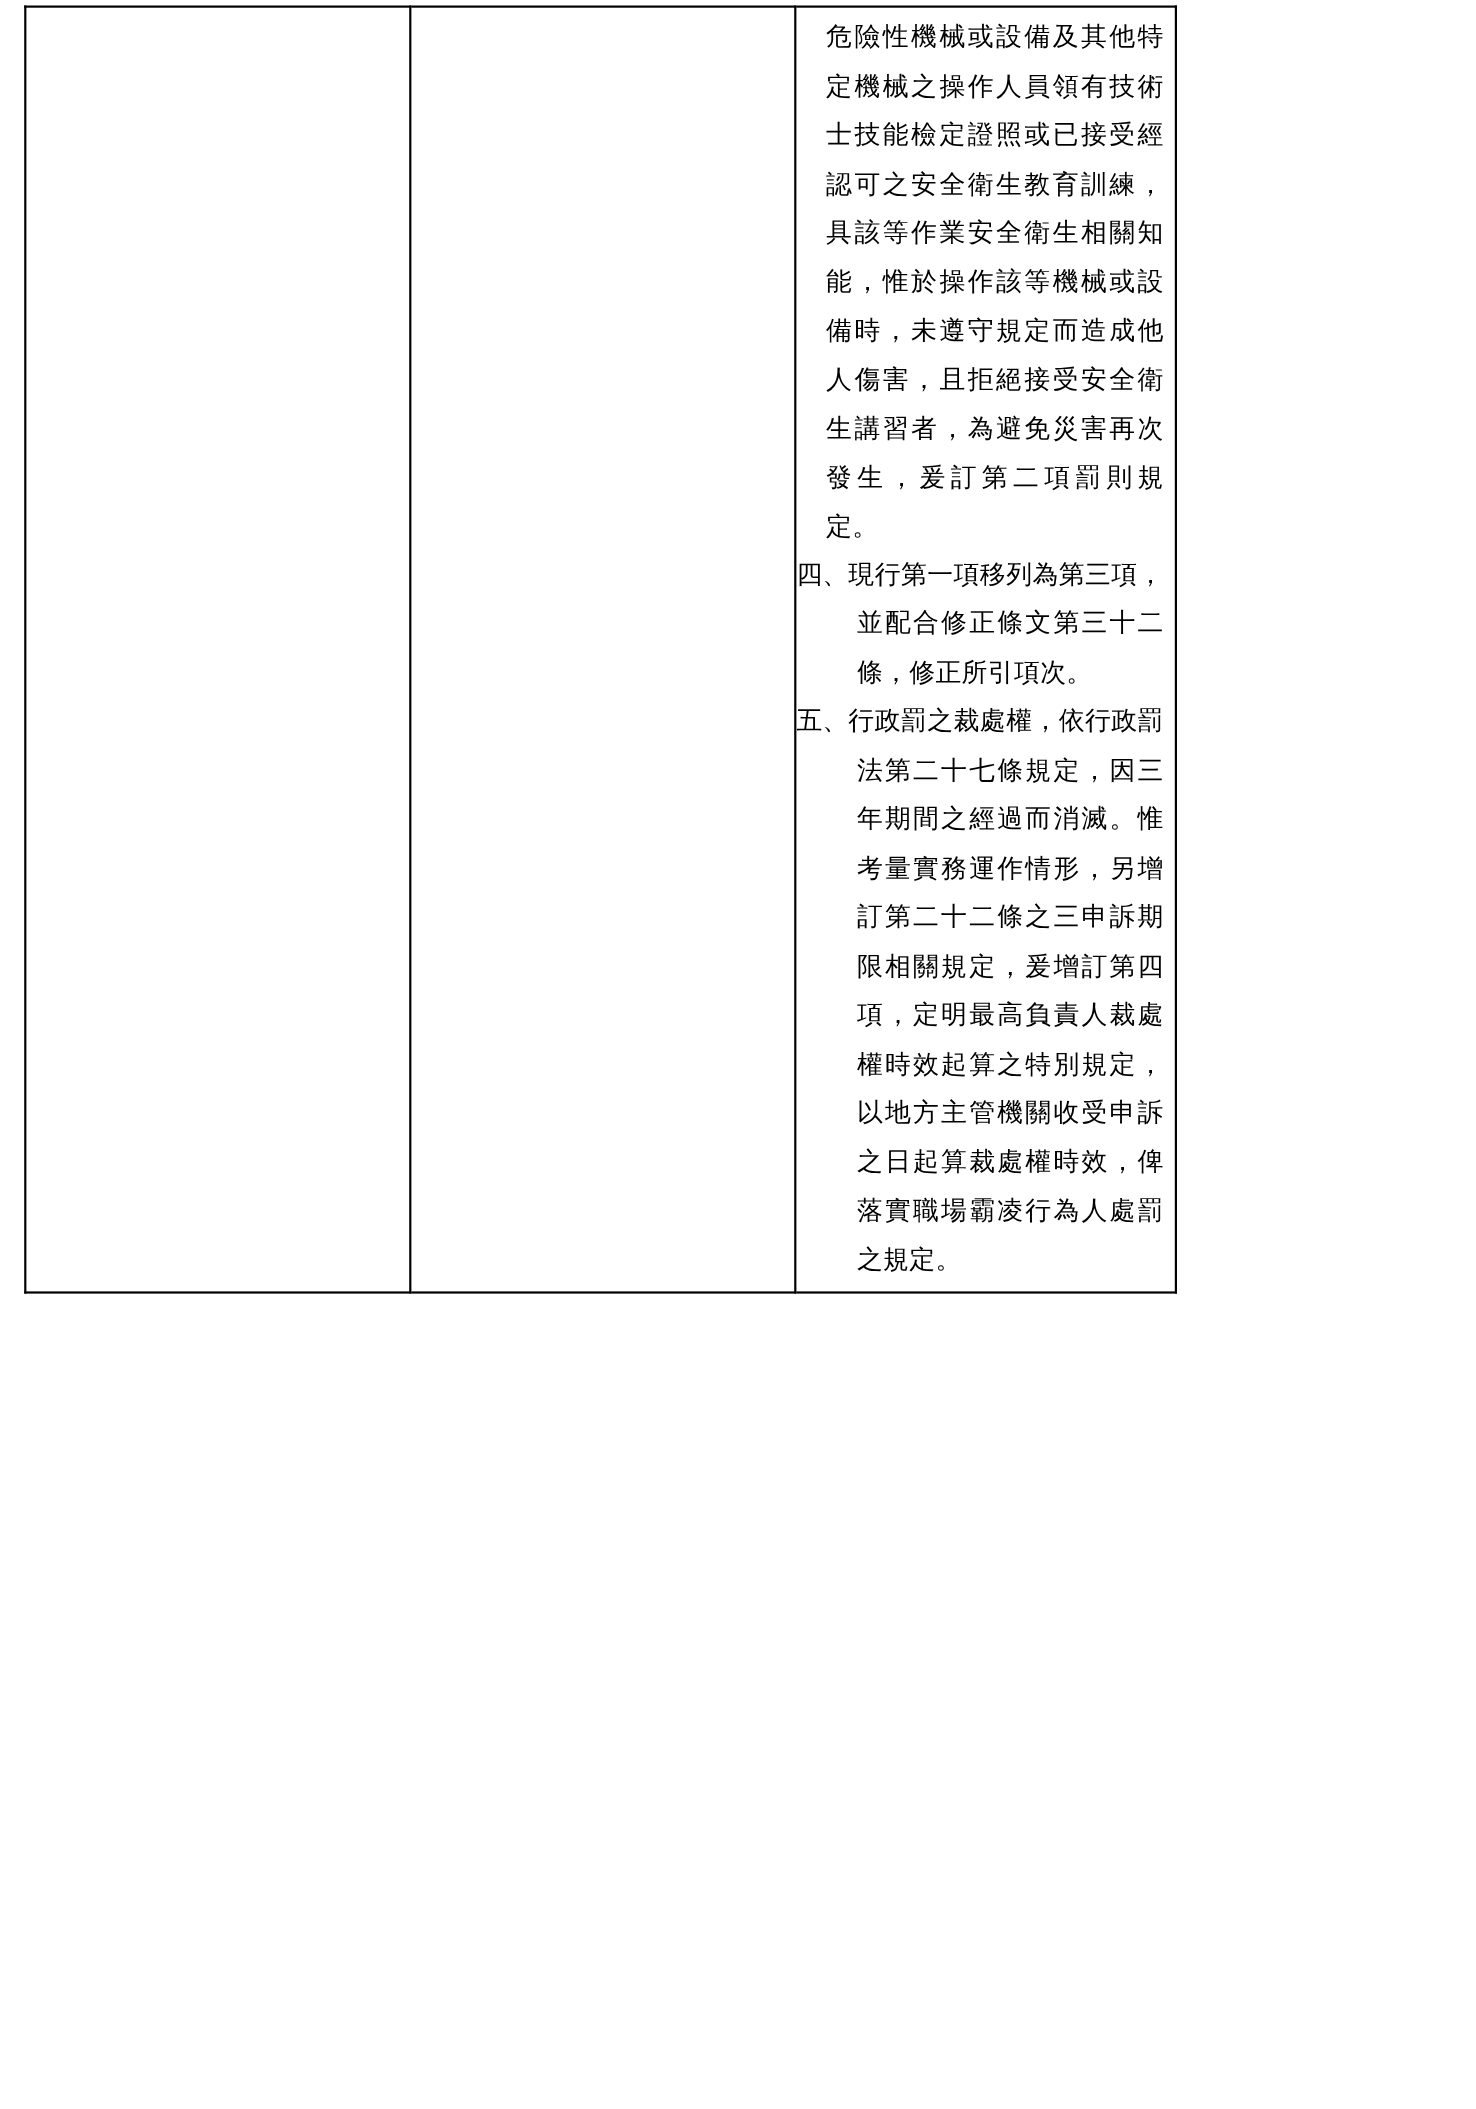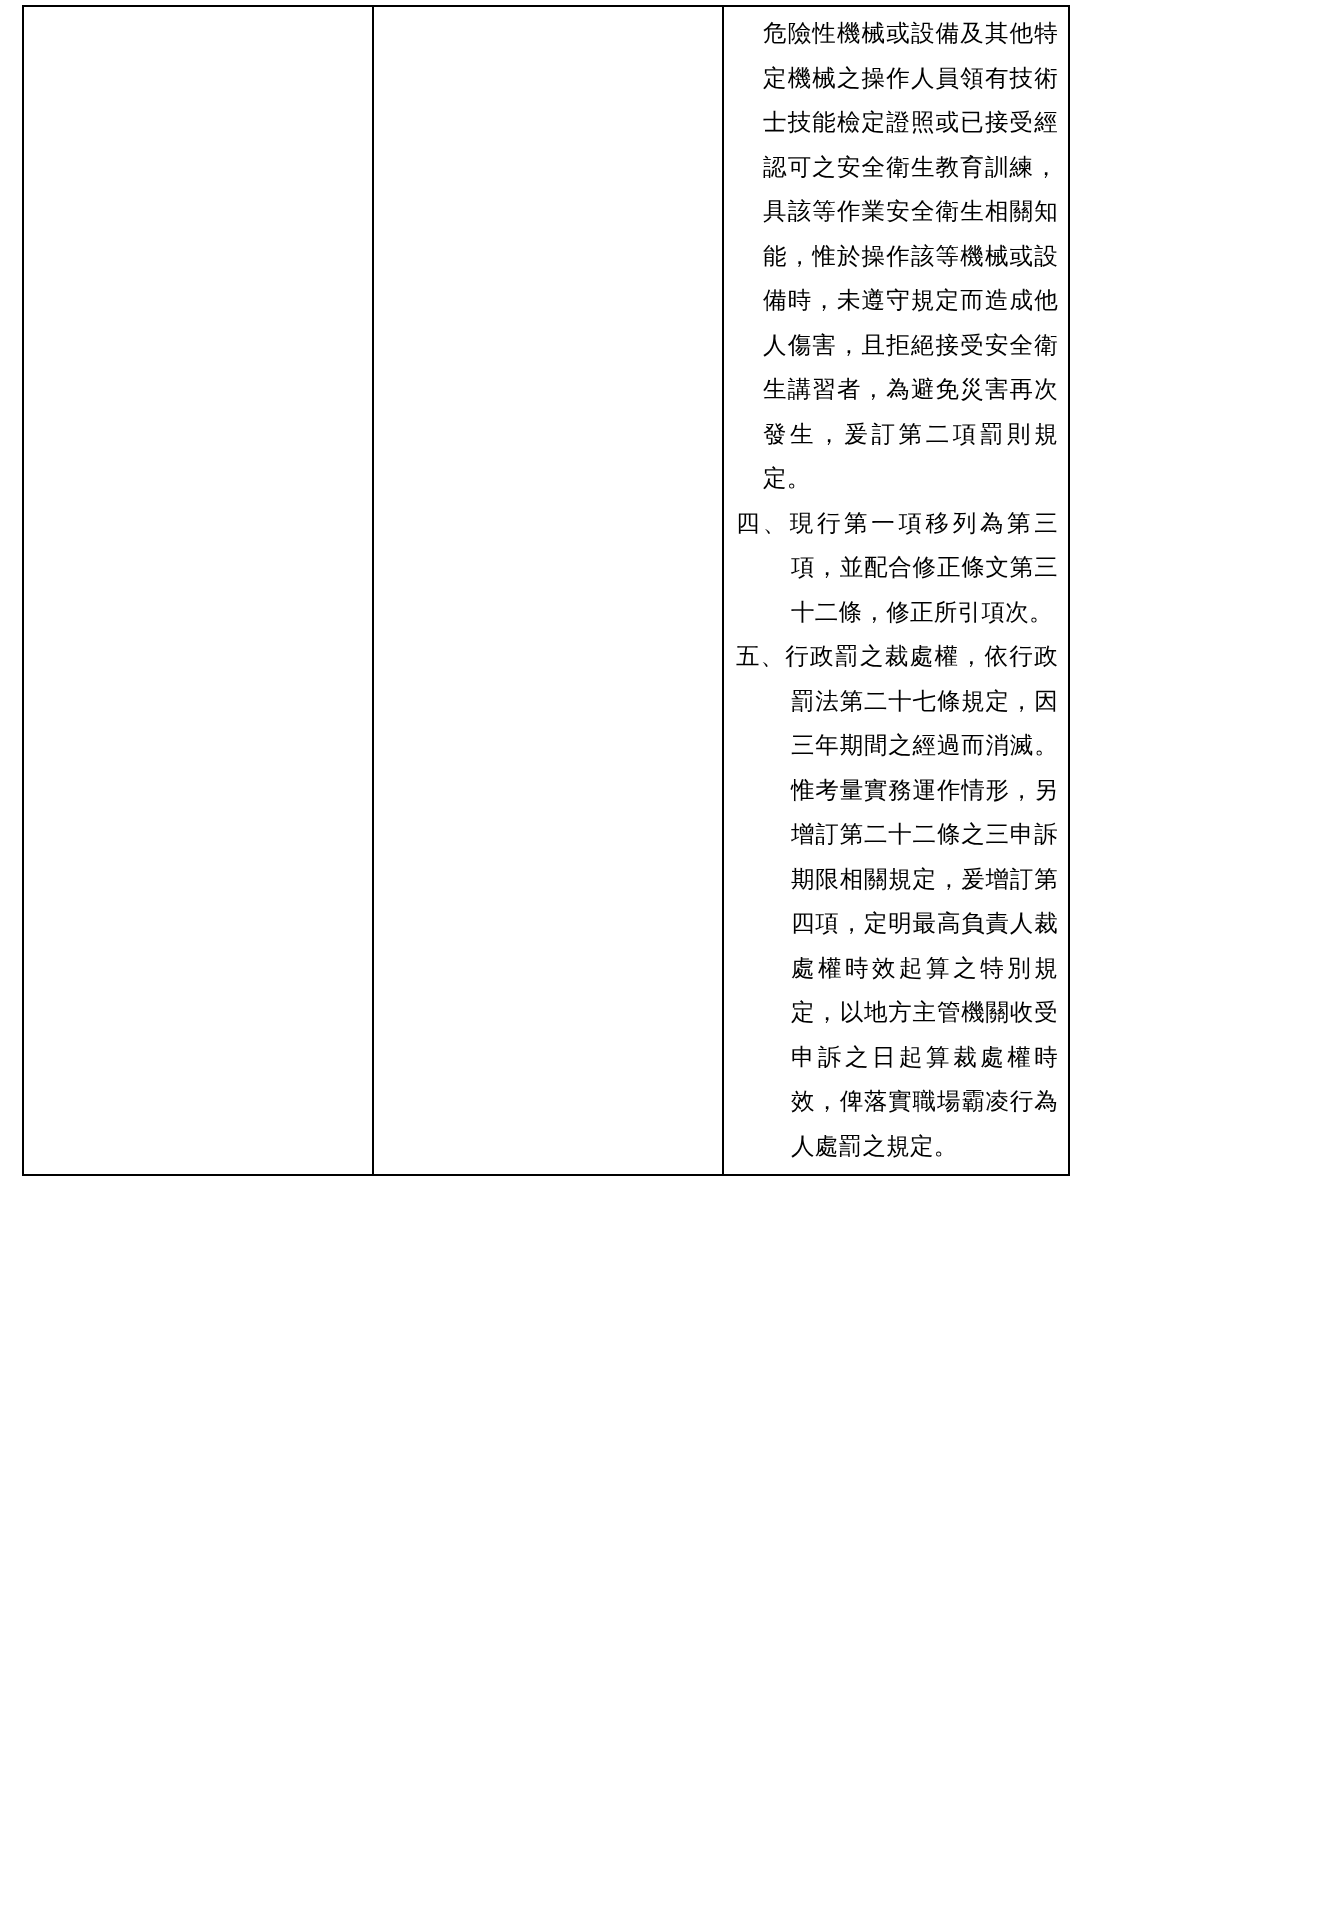--- a/index.html
+++ b/index.html
@@ -38,21 +38,21 @@
   .law-table col.c2 { width: 350px; }
   .law-table col.c3 { width: 346px; }
 
   .law-table td {
     border: 2.2px solid #000000;
     vertical-align: top;
     padding: 0;
   }
 
   .cell-inner {
-    padding: 4px 10px 6px 12px;
+    padding: 4px 10px 6px 0;
     box-sizing: border-box;
   }
 
   .cell-empty {
     height: 911px;
   }
 
   
   .expl {
     font-size: 23.5px;

